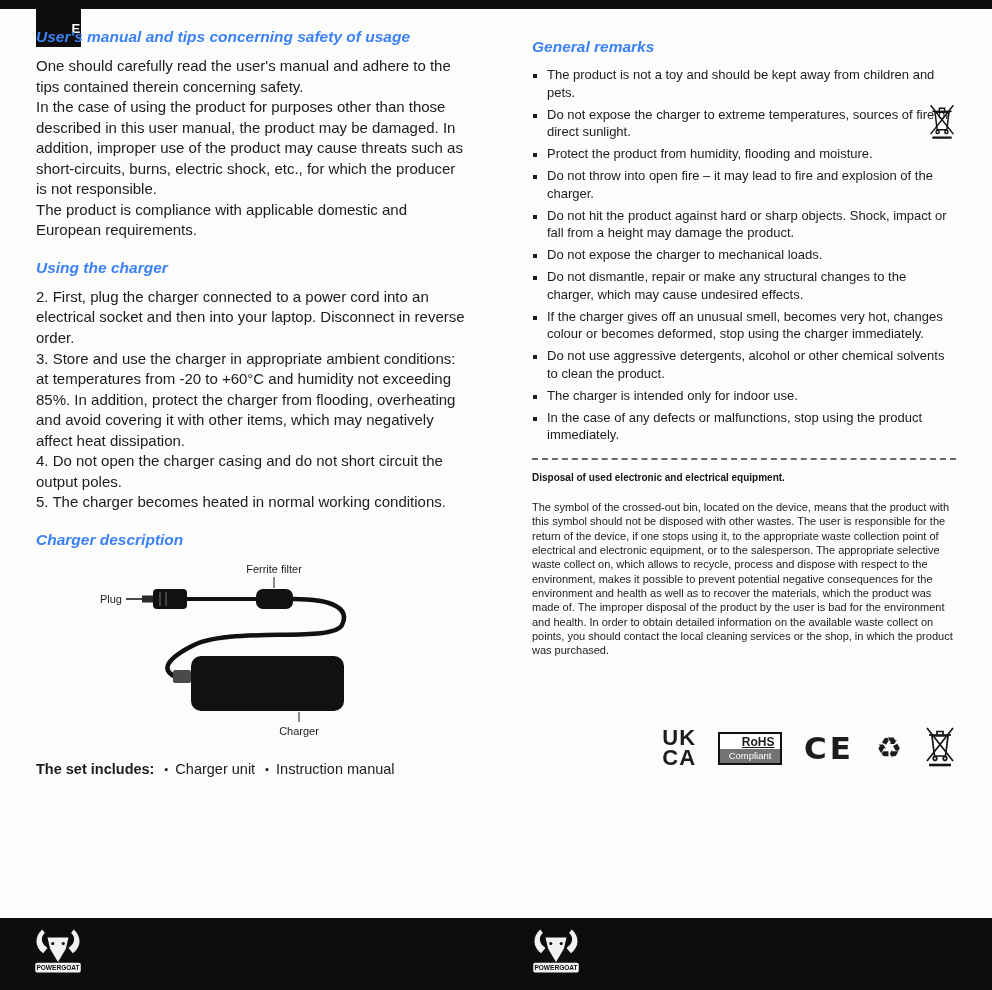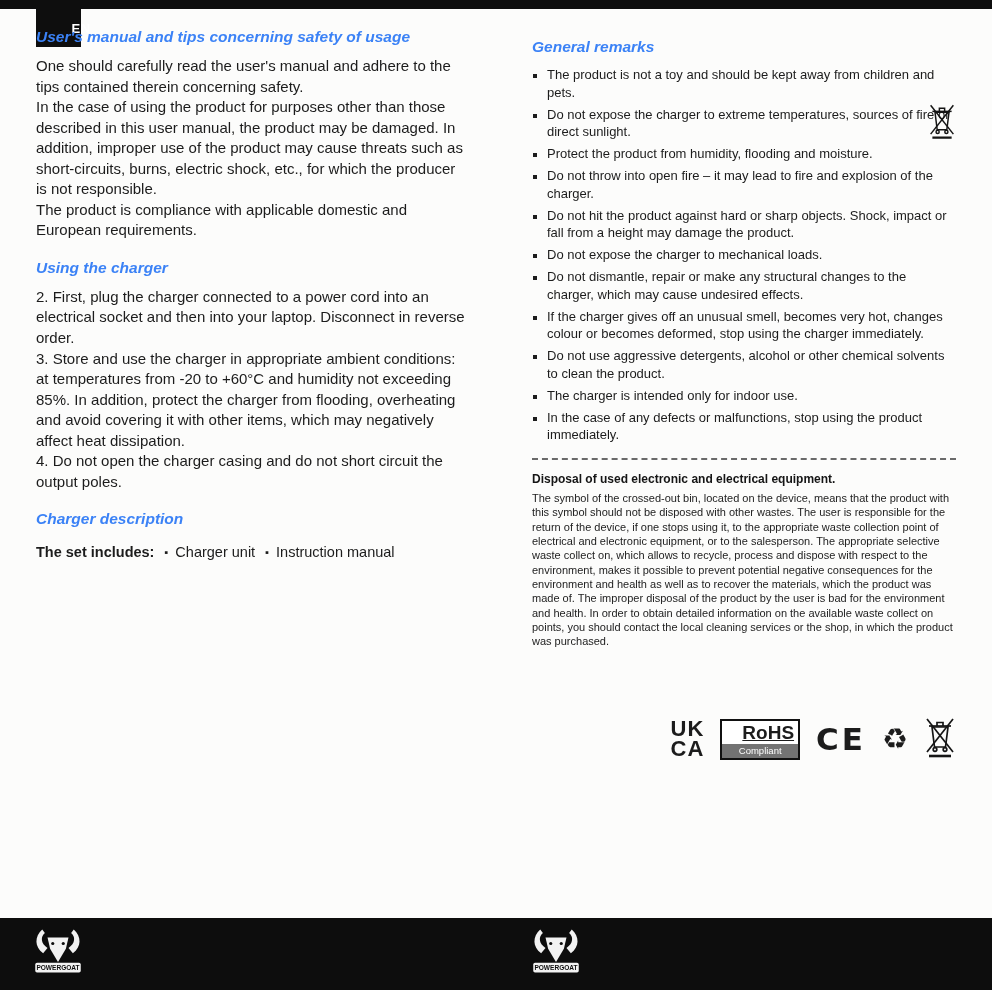--- a/index.html
+++ b/index.html
@@ -43,30 +43,30 @@
     font-size: 13px; line-height: 1.37; margin-bottom: 4px;
   }
   .remarks li::before {
     content: ""; position: absolute; left: 1px; top: 8px;
     width: 4px; height: 4px; background: #1c1c1c;
   }
   .dashed-divider {
     border: none; border-top: 2px dashed #6a6a6a;
     margin: 14px 0 12px 0;
   }
-  .disposal-heading { font-size: 12px; font-weight: bold; margin-bottom: 5px; color:#151515; }
+  .disposal-heading { font-size: 10px; font-weight: bold; margin-bottom: 17px; color:#151515; }
   .disposal-text { font-size: 11px; line-height: 1.3; color: #222; }
   .weee-top { position: absolute; top: 102px; right: 0; }
   .badges {
     display: flex; align-items: center; justify-content: flex-end;
-    gap: 16px; margin-top: 68px;
+    gap: 22px; margin-top: 68px;
   }
   .ukca { font-weight: bold; font-size: 22px; line-height: 0.92; letter-spacing: 1px; }
   .rohs { border: 2px solid #111; text-align: center; min-width: 64px; }
-  .rohs-top { font-size: 19px; font-weight: bold; padding: 1px 4px 0 20px; background:#fff;text-decoration:underline; }
+  .rohs-top { font-size: 12px; font-weight: bold; padding: 1px 4px 0 20px; background:#fff;text-decoration:underline; }
   .rohs-bottom { background: #737373; color: #fff; font-size: 9.5px; padding: 1px 3px 2px 3px; }
   .ce { font-size: 31px; font-weight: 700; letter-spacing: 3px; font-family: "DejaVu Sans", sans-serif; }
   .recycle { font-size: 29px; line-height: 1; font-family: "DejaVu Sans", sans-serif; }
   .diagram { margin: 4px 0 2px 0; }
   .diagram svg text { font-family: "Liberation Sans", sans-serif; fill: #1c1c1c; }
   .set-includes { font-size: 14.5px; margin-top: 16px; }
   .set-includes .b { font-weight: bold; }
   .inc-item::before { content: "▪"; font-size: 11px; margin: 0 7px 0 10px; position: relative; top: -1px; }
   .footer {
     position: absolute; left: 0; right: 0; bottom: 0;
@@ -92,24 +92,54 @@
       <h2 class="first">User's manual and tips concerning safety of usage</h2>
       <p class="body-text">One should carefully read the user's manual and adhere to the tips contained therein concerning safety.
 In the case of using the product for purposes other than those described in this user manual, the product may be damaged. In addition, improper use of the product may cause threats such as short-circuits, burns, electric shock, etc., for which the producer is not responsible.
 The product is compliance with applicable domestic and European requirements.</p>
 
       <h2>Using the charger</h2>
       <div class="steps">
         <p>2. First, plug the charger connected to a power cord into an electrical socket and then into your laptop. Disconnect in reverse order.</p>
         <p>3. Store and use the charger in appropriate ambient conditions: at temperatures from -20 to +60°C and humidity not exceeding 85%. In addition, protect the charger from flooding, overheating and avoid covering it with other items, which may negatively affect heat dissipation.</p>
         <p>4. Do not open the charger casing and do not short circuit the output poles.</p>
+        <p>5. The charger becomes heated in normal working conditions.</p>
       </div>
 
       <h2>Charger description</h2>
 
+      <div class="diagram">
+        <svg width="430" height="182" viewBox="0 0 430 182">
+
+          <text x="238" y="14" text-anchor="middle" font-size="11">Ferrite filter</text>
+          <line x1="238" y1="18" x2="238" y2="29" stroke="#1c1c1c" stroke-width="1"></line>
+
+          <text x="86" y="44" text-anchor="end" font-size="11">Plug</text>
+          <line x1="90" y1="40" x2="106" y2="40" stroke="#1c1c1c" stroke-width="1.6"></line>
+
+          <rect x="106" y="36.5" width="11" height="7" fill="#2a2a2a"></rect>
+
+          <rect x="117" y="30" width="34" height="20" rx="4" fill="#111"></rect>
+          <line x1="124" y1="33" x2="124" y2="47" stroke="#555" stroke-width="1.5"></line>
+          <line x1="130" y1="33" x2="130" y2="47" stroke="#555" stroke-width="1.5"></line>
+
+          <line x1="151" y1="40" x2="220" y2="40" stroke="#111" stroke-width="4"></line>
+
+          <rect x="220" y="30" width="37" height="20" rx="7" fill="#111"></rect>
+
+          <path d="M257 40 C 298 40 314 50 306 66 C 296 85 192 66 154 88 C 128 102 126 112 140 118" fill="none" stroke="#111" stroke-width="4.5"></path>
+
+          <rect x="137" y="111" width="18" height="13" rx="2" fill="#4a4a4a"></rect>
+
+          <rect x="155" y="97" width="153" height="55" rx="10" fill="#111"></rect>
+
+          <line x1="263" y1="153" x2="263" y2="163" stroke="#1c1c1c" stroke-width="1"></line>
+          <text x="263" y="176" text-anchor="middle" font-size="11">Charger</text>
+        </svg>
+      </div>
 
       <p class="set-includes">
         <span class="b">The set includes:</span><span class="inc-item">Charger unit</span><span class="inc-item">Instruction manual</span>
       </p>
     </div>
 
     <div class="col-right">
       <h2 class="first">General remarks</h2>
 
       <ul class="remarks">

